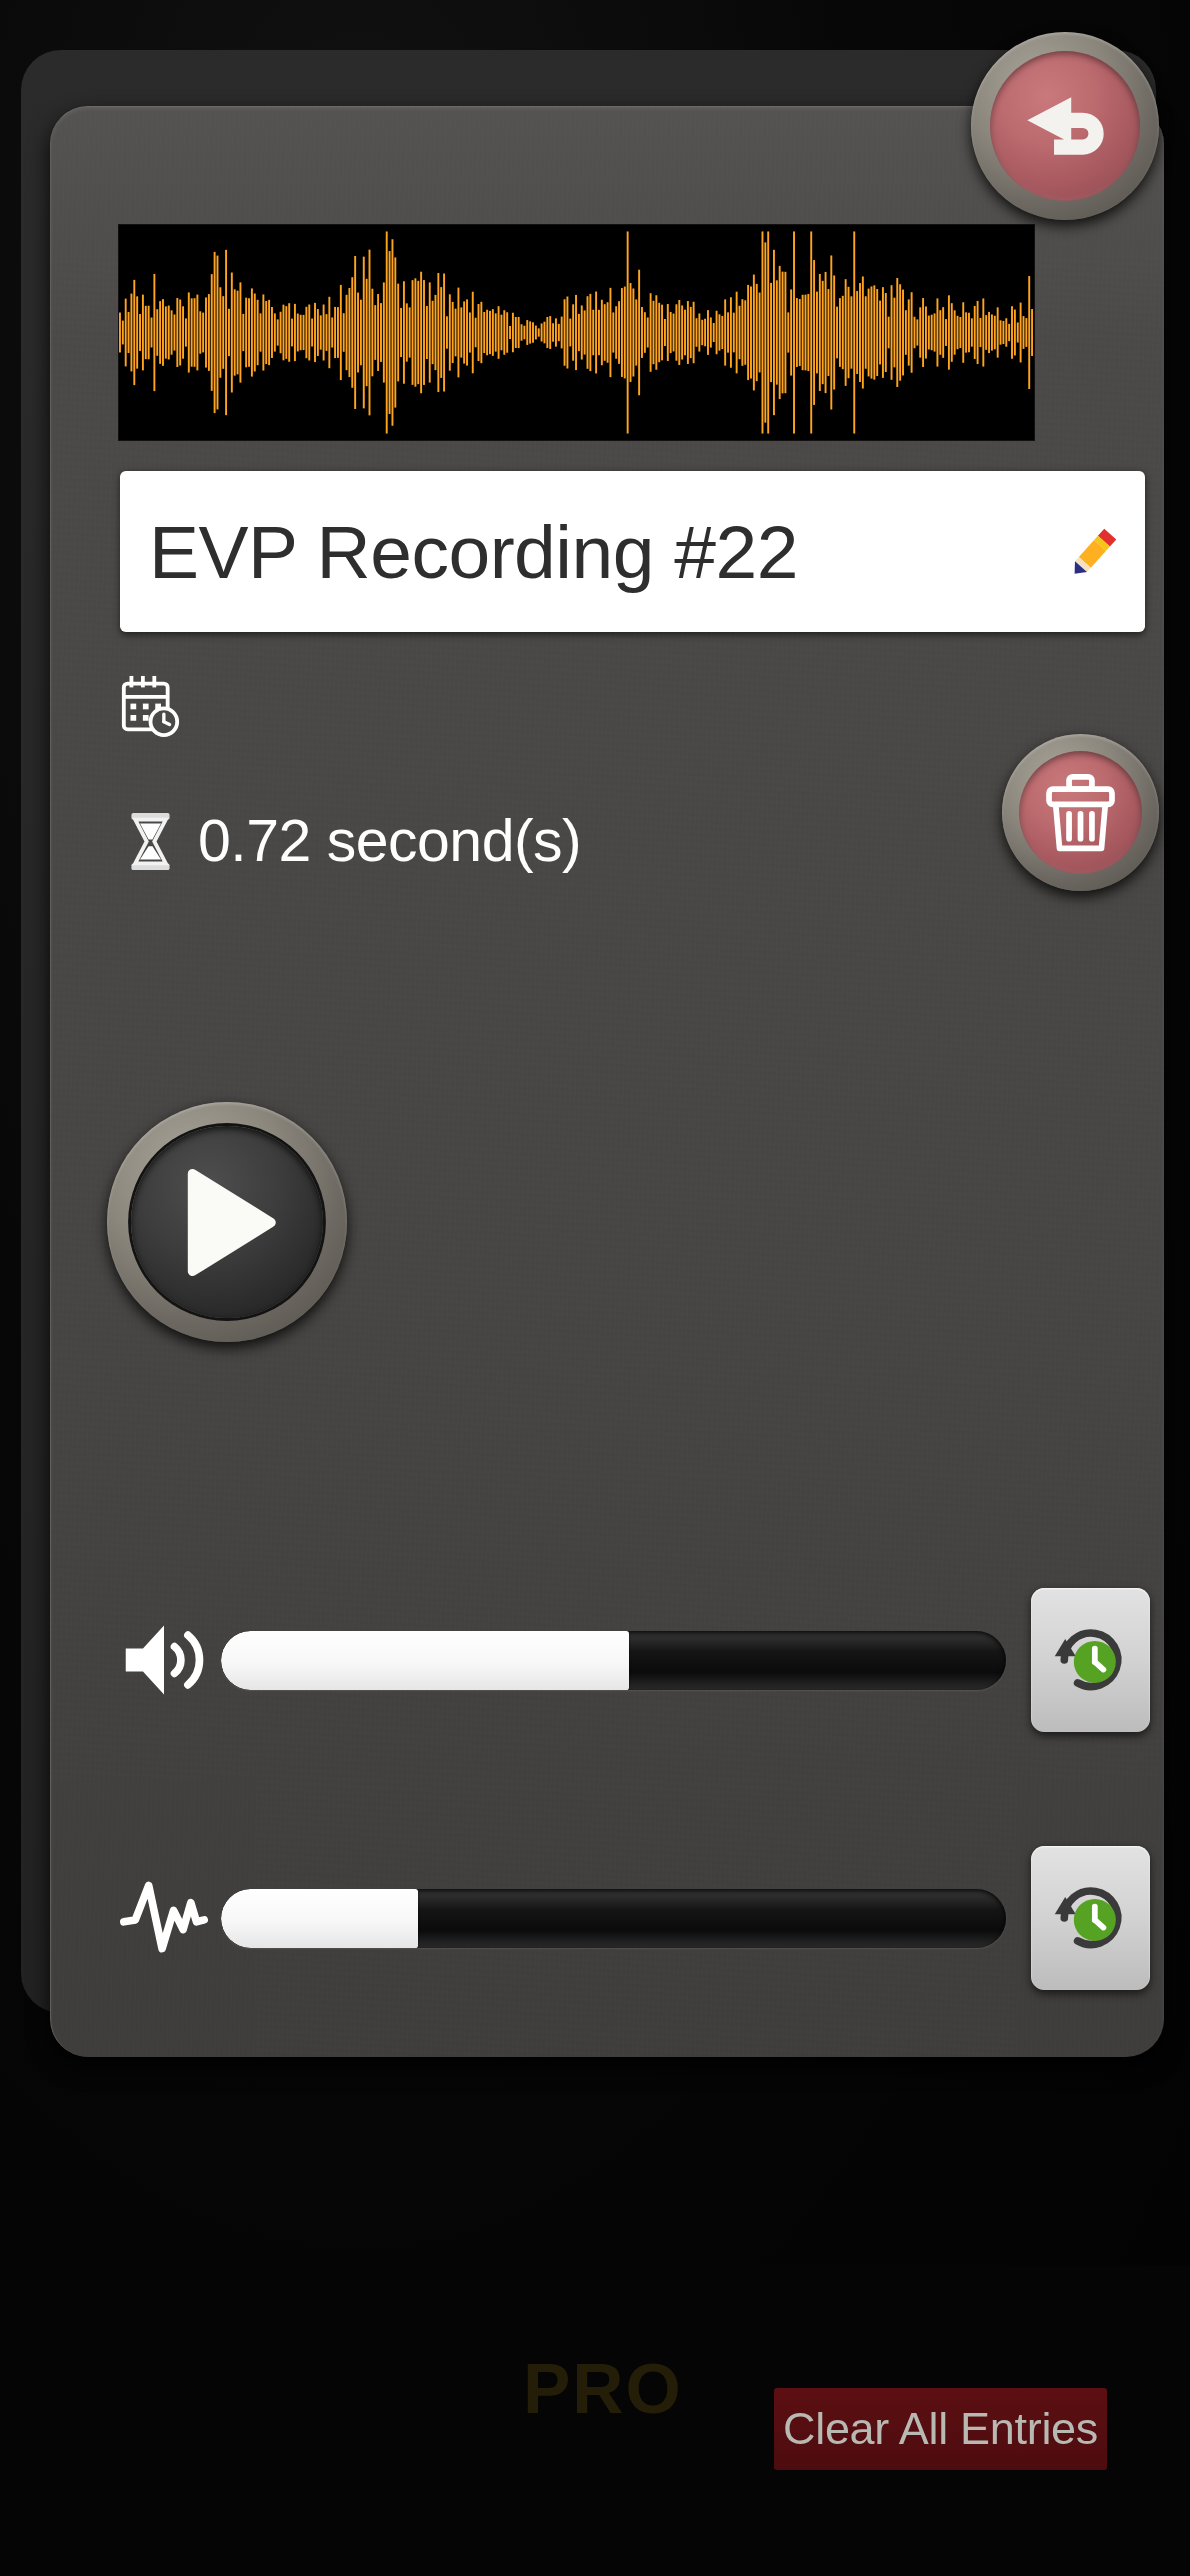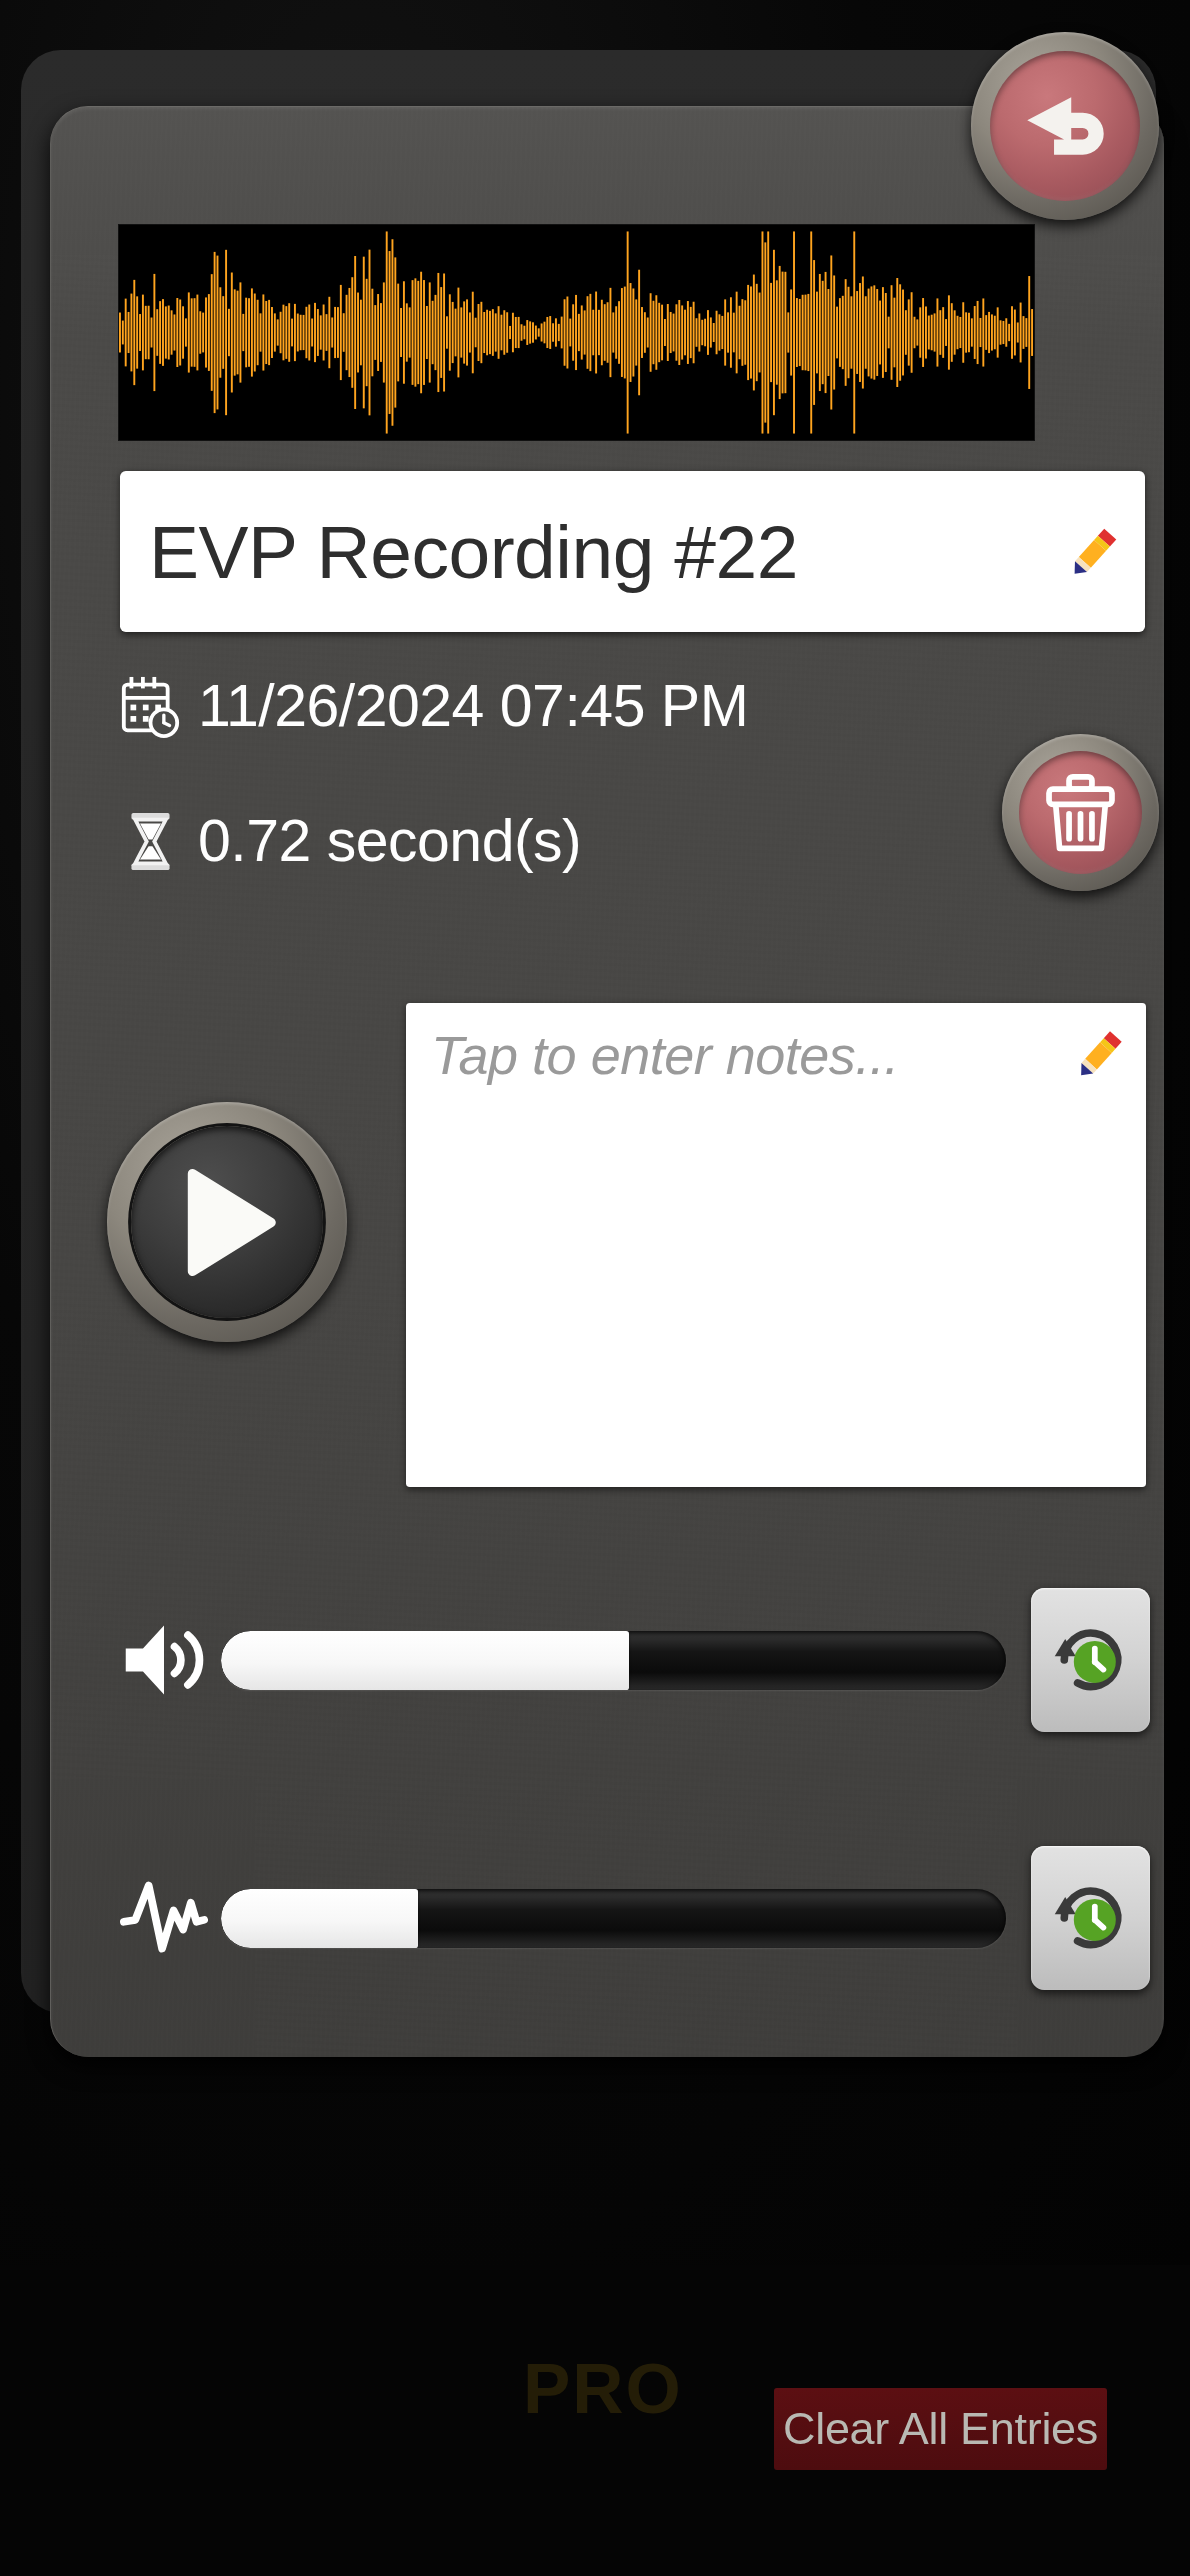--- a/index.html
+++ b/index.html
@@ -564,21 +564,20 @@
             <rect x="37" y="33" width="6" height="6"></rect>
             <rect x="11" y="45" width="6" height="6"></rect>
             <rect x="24" y="45" width="6" height="6"></rect>
           </g>
           <circle cx="46" cy="52" r="14" fill="#4a4a48" stroke="#ffffff" stroke-width="4"></circle>
           <g stroke="#ffffff" stroke-width="3.5" stroke-linecap="round">
             <line x1="46" y1="52" x2="46" y2="44"></line>
             <line x1="46" y1="52" x2="52" y2="55"></line>
           </g>
         </svg>
-        <span class="meta-text">11/26/2024 07:45 PM</span>
       </div>
 
       <div class="meta-row" id="duration-row">
         <svg class="meta-icon" viewBox="0 0 64 70">
           <g fill="#dcdcdc">
             <rect x="12" y="5" width="40" height="7" rx="2"></rect>
             <rect x="12" y="58" width="40" height="7" rx="2"></rect>
           </g>
           <path d="M16 12 L48 12 L36 35 L48 58 L16 58 L28 35 Z" fill="none" stroke="#f2f2f2" stroke-width="4"></path>
           <path d="M21 16 L43 16 L34 33 L30 33 Z" fill="#ffffff"></path>
@@ -605,34 +604,20 @@
       </div>
 
       <div class="round-btn" id="play-button">
         <div class="inner dark-inner">
           <svg width="100" height="109" viewBox="0 0 104 114">
             <polygon points="16,6 98,57 16,108" fill="#fafaf7" stroke="#fafaf7" stroke-width="10" stroke-linejoin="round"></polygon>
           </svg>
         </div>
       </div>
 
-      <div class="notes-box">
-        <div class="notes-line">
-          <span class="notes-placeholder">Tap to enter notes...</span>
-          <svg width="50" height="59" viewBox="0 0 54 62">
-            <g transform="rotate(42 27 31)">
-              <rect x="19" y="6" width="17" height="10" fill="#e0312f"></rect>
-              <rect x="19" y="16" width="17" height="6" fill="#f5c518"></rect>
-              <rect x="19" y="22" width="17" height="24" fill="#ffb020"></rect>
-              <rect x="19" y="46" width="17" height="6" fill="#f7e2bd"></rect>
-              <polygon points="19,52 36,52 27.5,62" fill="#2b2f84"></polygon>
-            </g>
-          </svg>
-        </div>
-      </div>
 
       <div class="slider-row" id="volume-row">
         <svg class="slider-icon" viewBox="0 0 92 92">
           <polygon points="6,34 24,34 46,10 46,82 24,58 6,58" fill="#ffffff"></polygon>
           <g fill="none" stroke="#ffffff" stroke-width="8" stroke-linecap="round">
             <path d="M57 32 A 18 18 0 0 1 57 60"></path>
             <path d="M71 20 A 34 34 0 0 1 71 72"></path>
           </g>
         </svg>
         <div class="slider-track">

